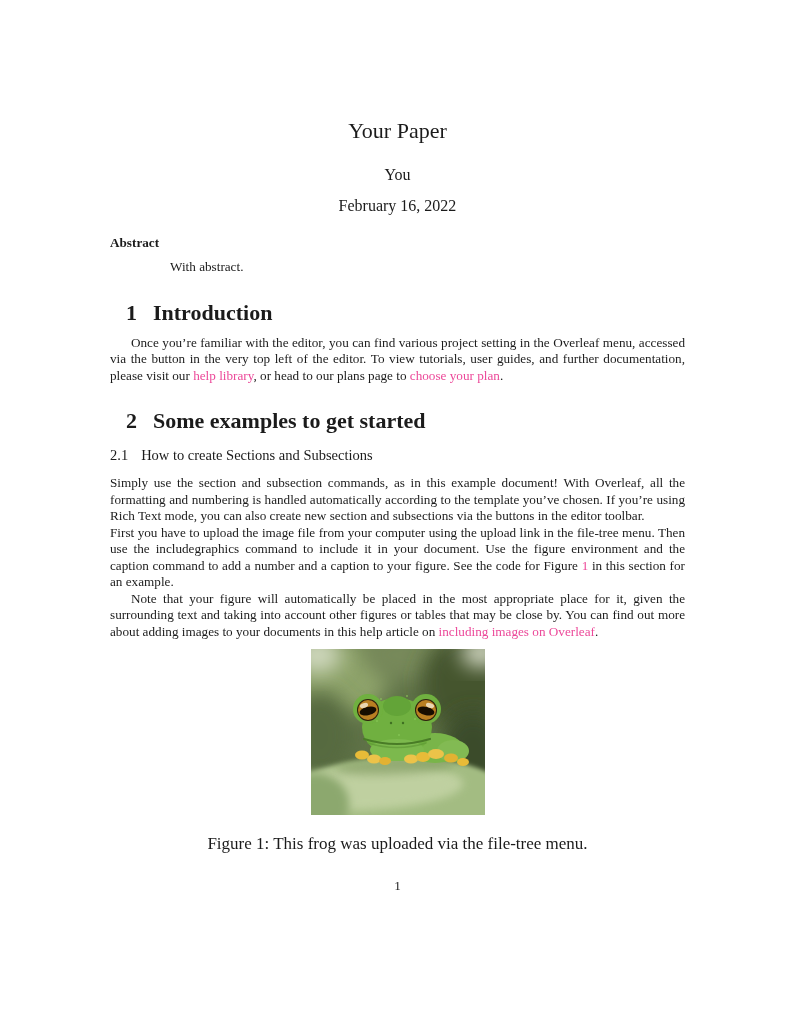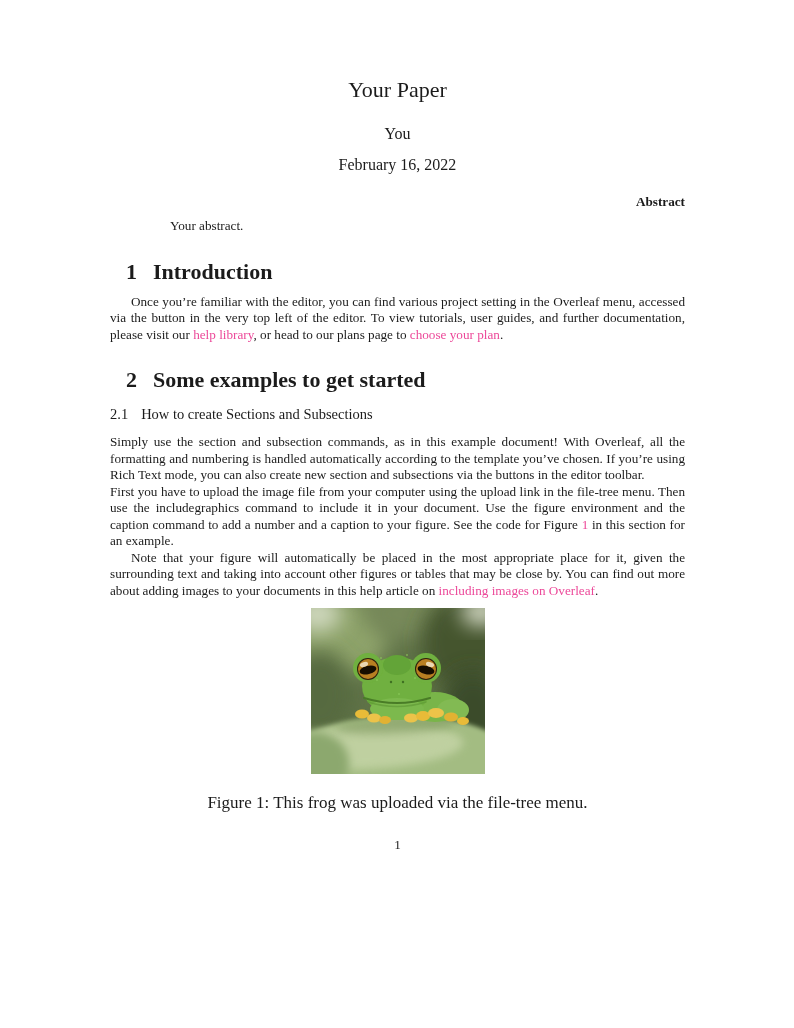--- a/index.html
+++ b/index.html
@@ -10,33 +10,33 @@
     color:#1b1b1b;
     -webkit-font-smoothing:antialiased;
   }
   .page {
     position:relative;
     width:794px; height:1028px;
     overflow:hidden;
     background:#ffffff;
   }
   .content {
-    padding:77px 109px 0 110px; 
+    padding:118px 109px 0 110px; 
   }
   
   .titleblock { text-align:center; }
   .paper-title {
     font-size:22px; font-weight:400;
     margin:0 0 22px 0; line-height:26px;
   }
   .paper-author { font-size:16px; margin:0 0 14px 0; line-height:17px; }
   .paper-date   { font-size:16px; margin:0 0 21px 0; line-height:17px; }
   
   .abstract-heading {
-    font-size:13.2px; font-weight:bold; text-align:right;
+    font-size:13.2px; font-weight:bold; text-align:left;
     margin:0 0 8px 0;
   }
   .abstract-body {
     font-size:13.2px; line-height:16.5px;
     margin:0 44px 26px 44px; text-indent:16px;
   }
   
   h2.section {
     font-size:22px; font-weight:bold;
     margin:0 0 12px 16px; line-height:21px;
@@ -72,21 +72,21 @@
 <div class="page">
   <div class="content">
 
     <div class="titleblock">
       <h1 class="paper-title">Your Paper</h1>
       <div class="paper-author">You</div>
       <div class="paper-date">February 16, 2022</div>
     </div>
 
     <div class="abstract-heading">Abstract</div>
-    <p class="abstract-body">Your abstract.</p>
+    <p class="abstract-body">With abstract.</p>
 
     <h2 class="section"><span class="sec-num">1</span><span>Introduction</span></h2>
 
     <p class="body indent"><span>Once you’re familiar with the editor, you can find various project setting in the Overleaf menu, accessed via the button in the very top left of the editor. To view tutorials, user guides, and further documentation, please visit our </span><a class="doc-link">help library</a><span>, or head to our plans page to </span><a class="doc-link">choose your plan</a><span>.</span></p>
 
     <h2 class="section spaced"><span class="sec-num">2</span><span>Some examples to get started</span></h2>
 
     <h3 class="subsection"><span class="sec-num">2.1</span><span>How to create Sections and Subsections</span></h3>
 
     <p class="body">Simply use the section and subsection commands, as in this example document! With Overleaf, all the formatting and numbering is handled automatically according to the template you’ve chosen. If you’re using Rich Text mode, you can also create new section and subsections via the buttons in the editor toolbar.</p>

